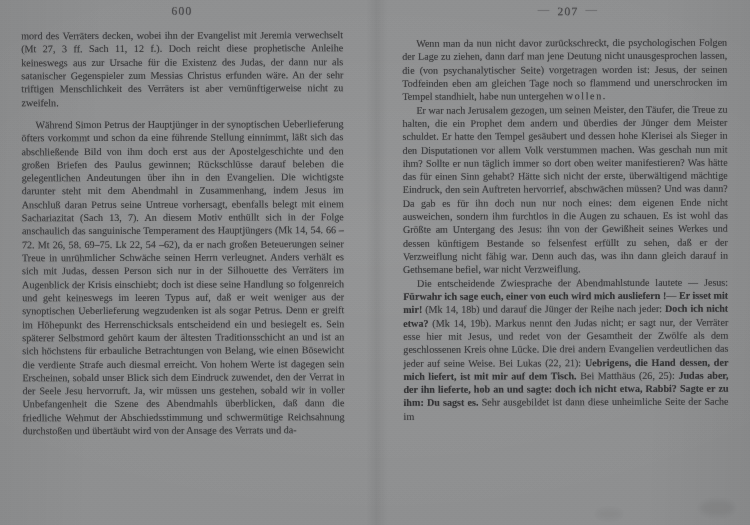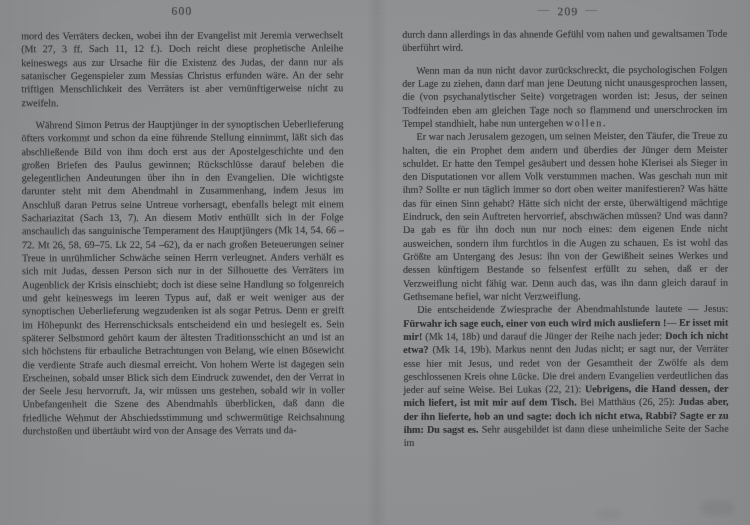--- a/index.html
+++ b/index.html
@@ -127,30 +127,29 @@
 <div id="scan-page"></div>
 <div id="gutter-shadow"></div>
 
 <div id="text-layer">
 
   <div class="folio" id="folio-left">
     <span class="rule"></span><span>600</span><span class="rule"></span>
   </div>
 
   <div class="folio" id="folio-right">
-    <span class="rule">—</span><span>209</span><span class="rule">—</span>
+    <span class="rule">—</span><span>207</span><span class="rule">—</span>
   </div>
 
   <div class="col" id="col-left">
       <p>mord des Verräters decken, wobei ihn der Evangelist mit Jeremia verwechselt (Mt 27, 3 ff. Sach 11, 12 f.). Doch reicht diese prophetische Anleihe keineswegs aus zur Ursache für die Existenz des Judas, der dann nur als satanischer Gegenspieler zum Messias Christus erfunden wäre. An der sehr triftigen Menschlichkeit des Verräters ist aber vernünftigerweise nicht zu zweifeln.</p>
       <p class="indent gap">Während Simon Petrus der Hauptjünger in der synoptischen Ueberlieferung öfters vorkommt und schon da eine führende Stellung einnimmt, läßt sich das abschließende Bild von ihm doch erst aus der Apostelgeschichte und den großen Briefen des Paulus gewinnen; Rückschlüsse darauf beleben die gelegentlichen Andeutungen über ihn in den Evangelien. Die wichtigste darunter steht mit dem Abendmahl in Zusammenhang, indem Jesus im Anschluß daran Petrus seine Untreue vorhersagt, ebenfalls belegt mit einem Sachariazitat (Sach 13, 7). An diesem Motiv enthüllt sich in der Folge anschaulich das sanguinische Temperament des Hauptjüngers (Mk 14, 54. 66 –72. Mt 26, 58. 69–75. Lk 22, 54 –62), da er nach großen Beteuerungen seiner Treue in unrühmlicher Schwäche seinen Herrn verleugnet. Anders verhält es sich mit Judas, dessen Person sich nur in der Silhouette des Verräters im Augenblick der Krisis einschiebt; doch ist diese seine Handlung so folgenreich und geht keineswegs im leeren Typus auf, daß er weit weniger aus der synoptischen Ueberlieferung wegzudenken ist als sogar Petrus. Denn er greift im Höhepunkt des Herrenschicksals entscheidend ein und besiegelt es. Sein späterer Selbstmord gehört kaum der ältesten Traditionsschicht an und ist an sich höchstens für erbauliche Betrachtungen von Belang, wie einen Bösewicht die verdiente Strafe auch diesmal erreicht. Von hohem Werte ist dagegen sein Erscheinen, sobald unser Blick sich dem Eindruck zuwendet, den der Verrat in der Seele Jesu hervorruft. Ja, wir müssen uns gestehen, sobald wir in voller Unbefangenheit die Szene des Abendmahls überblicken, daß dann die friedliche Wehmut der Abschiedsstimmung und schwermütige Reichsahnung durchstoßen und übertäubt wird von der Ansage des Verrats und da-</p>
     </div>
 
   <div class="col" id="col-right">
-      <p>durch dann allerdings in das ahnende Gefühl vom nahen und gewaltsamen Tode überführt wird.</p>
       <p class="indent gap"><span>Wenn man da nun nicht davor zurückschreckt, die psychologischen Folgen der Lage zu ziehen, dann darf man jene Deutung nicht unausgesprochen lassen, die (von psychanalytischer Seite) vorgetragen worden ist: Jesus, der seinen Todfeinden eben am gleichen Tage noch so flammend und unerschrocken im Tempel standhielt, habe nun untergehen </span><span class="sp">wollen</span><span>.</span></p>
       <p class="indent">Er war nach Jerusalem gezogen, um seinen Meister, den Täufer, die Treue zu halten, die ein Prophet dem andern und überdies der Jünger dem Meister schuldet. Er hatte den Tempel gesäubert und dessen hohe Klerisei als Sieger in den Disputationen vor allem Volk verstummen machen. Was geschah nun mit ihm? Sollte er nun täglich immer so dort oben weiter manifestieren? Was hätte das für einen Sinn gehabt? Hätte sich nicht der erste, überwältigend mächtige Eindruck, den sein Auftreten hervorrief, abschwächen müssen? Und was dann? Da gab es für ihn doch nun nur noch eines: dem eigenen Ende nicht ausweichen, sondern ihm furchtlos in die Augen zu schauen. Es ist wohl das Größte am Untergang des Jesus: ihn von der Gewißheit seines Werkes und dessen künftigem Bestande so felsenfest erfüllt zu sehen, daß er der Verzweiflung nicht fähig war. Denn auch das, was ihn dann gleich darauf in Gethsemane befiel, war nicht Verzweiflung.</p>
       <p class="indent"><span>Die entscheidende Zwiesprache der Abendmahlstunde lautete — Jesus: </span><span class="bold">Fürwahr ich sage euch, einer von euch wird mich ausliefern !</span><span>— </span><span class="bold">Er isset mit mir!</span><span> (Mk 14, 18b) und darauf die Jünger der Reihe nach jeder: </span><span class="bold">Doch ich nicht etwa?</span><span> (Mk 14, 19b). Markus nennt den Judas nicht; er sagt nur, der Verräter esse hier mit Jesus, und redet von der Gesamtheit der Zwölfe als dem geschlossenen Kreis ohne Lücke. Die drei andern Evangelien verdeutlichen das jeder auf seine Weise. Bei Lukas (22, 21): </span><span class="bold">Uebrigens, die Hand dessen, der mich liefert, ist mit mir auf dem Tisch.</span><span> Bei Matthäus (26, 25): </span><span class="bold">Judas aber, der ihn lieferte, hob an und sagte: doch ich nicht etwa, Rabbi? Sagte er zu ihm: Du sagst es.</span><span> Sehr ausgebildet ist dann diese unheimliche Seite der Sache im</span></p>
     </div>
 
 </div>
 
 <div id="scan-noise"></div>
 <div class="smudge" style="left:700px; top:500px; width:34px; height:16px;"></div>
 <div class="smudge" style="left:596px; top:508px; width:26px; height:12px; opacity:.7;"></div>

